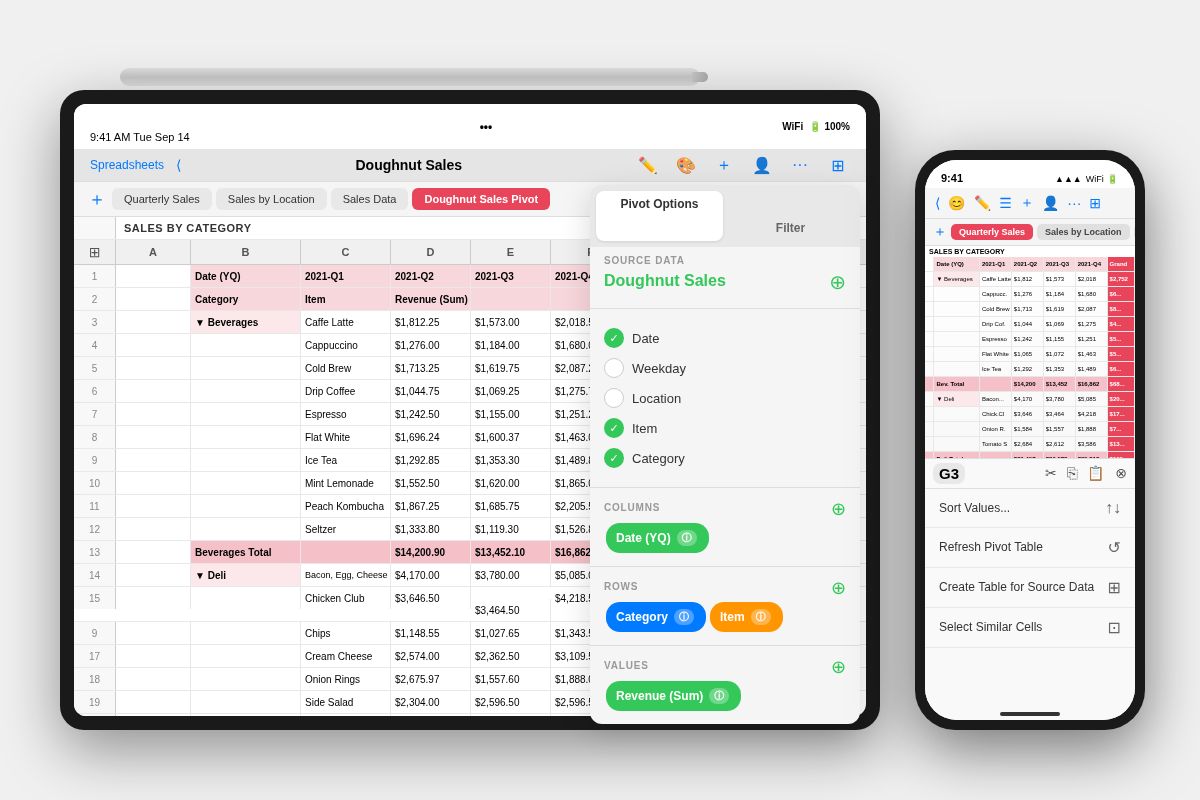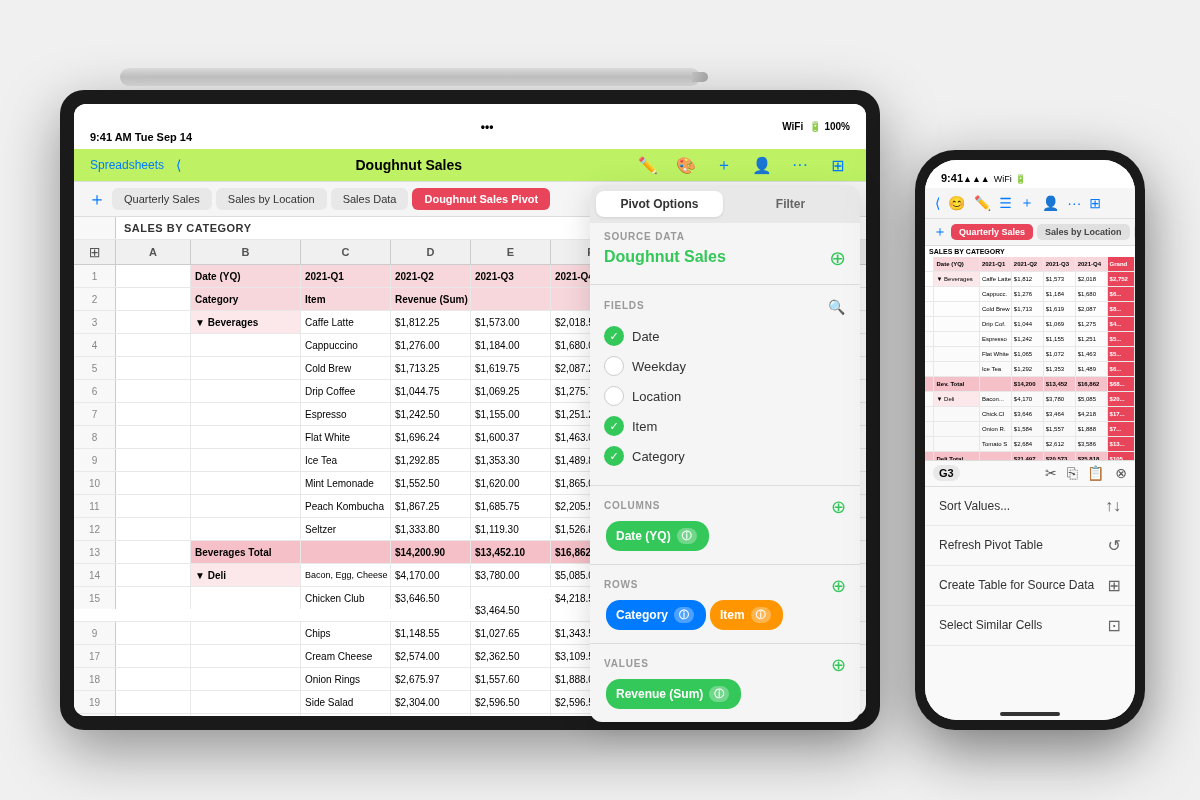--- a/index.html
+++ b/index.html
@@ -71,29 +71,29 @@
     .ipad-status {
       display: flex;
       justify-content: space-between;
       align-items: center;
       padding: 6px 16px;
       font-size: 11px;
       font-weight: 600;
       background: #fff;
       flex-shrink: 0;
     }
-    .status-time { font-size: 11px; font-weight: 700; margin-top: 21px; }
+    .status-time { font-size: 11px; font-weight: 400; margin-top: 21px; }
     .status-right { display: flex; gap: 6px; align-items: center; font-size: 10px; }
 
     
     .ipad-nav {
       display: flex;
       align-items: center;
       padding: 4px 16px;
-      background: #bef264;
+      background: #e5e5e5;
       border-bottom: 1px solid #ddd;
       gap: 12px;
       flex-shrink: 0;
     }
     .nav-title {
       flex: 1;
       text-align: center;
       font-size: 14px;
       font-weight: 600;
     }
@@ -286,20 +286,21 @@
       text-align: center;
       cursor: pointer;
     }
     .pivot-tab.active {
       background: #fff;
       color: #333;
       box-shadow: 0 1px 3px rgba(0,0,0,0.1);
     }
     .pivot-tab.inactive {
       color: #666;
+      margin-top: 24px;
     }
     .pivot-section {
       padding: 8px 14px;
     }
     .pivot-section-label {
       font-size: 10px;
       font-weight: 700;
       color: #999;
       letter-spacing: 0.8px;
       text-transform: uppercase;
@@ -410,21 +411,21 @@
       border-radius: 32px;
       overflow: hidden;
       display: flex;
       flex-direction: column;
     }
     .iphone-notch {
       height: 28px;
       background: #fff;
       display: flex;
       align-items: flex-end;
-      justify-content: flex-start;
+      justify-content: space-between;
       padding: 0 16px 4px;
       flex-shrink: 0;
     }
     .iphone-time { font-size: 11px; font-weight: 700; }
     .iphone-status { display: flex; gap: 4px; align-items: center; font-size: 9px; }
 
     .iphone-nav {
       display: flex;
       align-items: center;
       padding: 4px 8px;
@@ -497,21 +498,21 @@
       display: flex;
       align-items: center;
       padding: 4px 8px;
       border-top: 1px solid #ddd;
       border-bottom: 1px solid #ddd;
       background: #f9f9f9;
       flex-shrink: 0;
       gap: 6px;
     }
     .cell-ref-label {
-      font-size: 11px;
+      font-size: 15px;
       font-weight: 700;
       background: #e8e8e8;
       padding: 2px 6px;
       border-radius: 8px;
     }
     .cell-ref-tools {
       display: flex;
       gap: 10px;
       margin-left: auto;
     }
@@ -874,24 +875,20 @@
       <div class="pivot-section-label">SOURCE DATA</div>
       <div style="display:flex;align-items:center;justify-content:space-between;">
         <div class="pivot-source-name">Doughnut Sales</div>
         <span style="color:#34c759;font-size:20px;">⊕</span>
       </div>
     </div>
 
     <div class="pivot-divider"></div>
 
     <div class="pivot-section">
-      <div class="fields-header">
-        <div class="pivot-section-label">FIELDS</div>
-        <span class="search-icon-sm">🔍</span>
-      </div>
 
       <div class="field-item">
         <div class="field-check checked">✓</div>
         <span class="field-label">Date</span>
       </div>
 
       <div class="field-item">
         <div class="field-check unchecked"></div>
         <span class="field-label">Weekday</span>
       </div>

